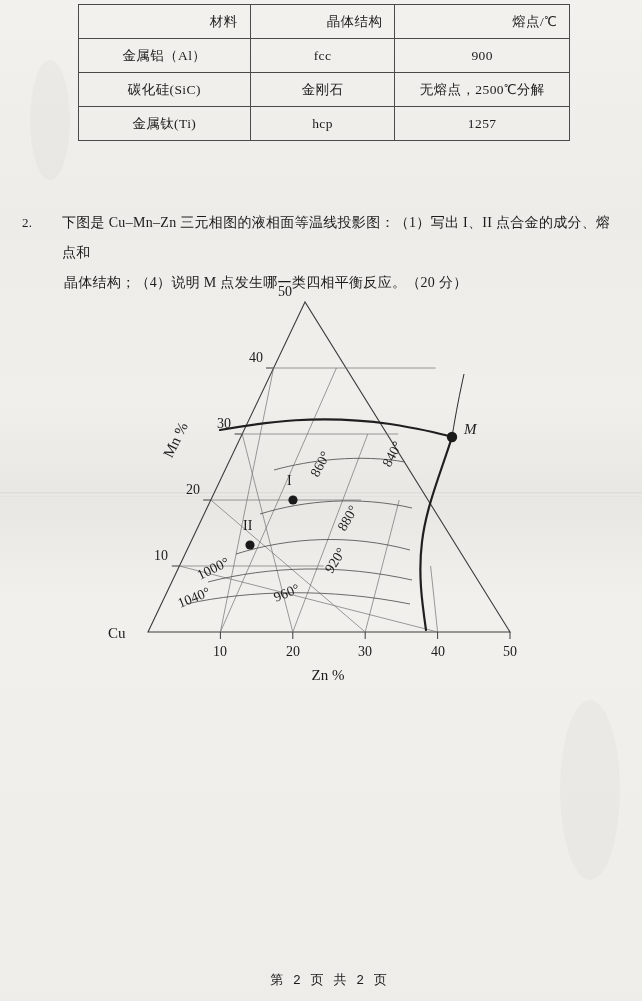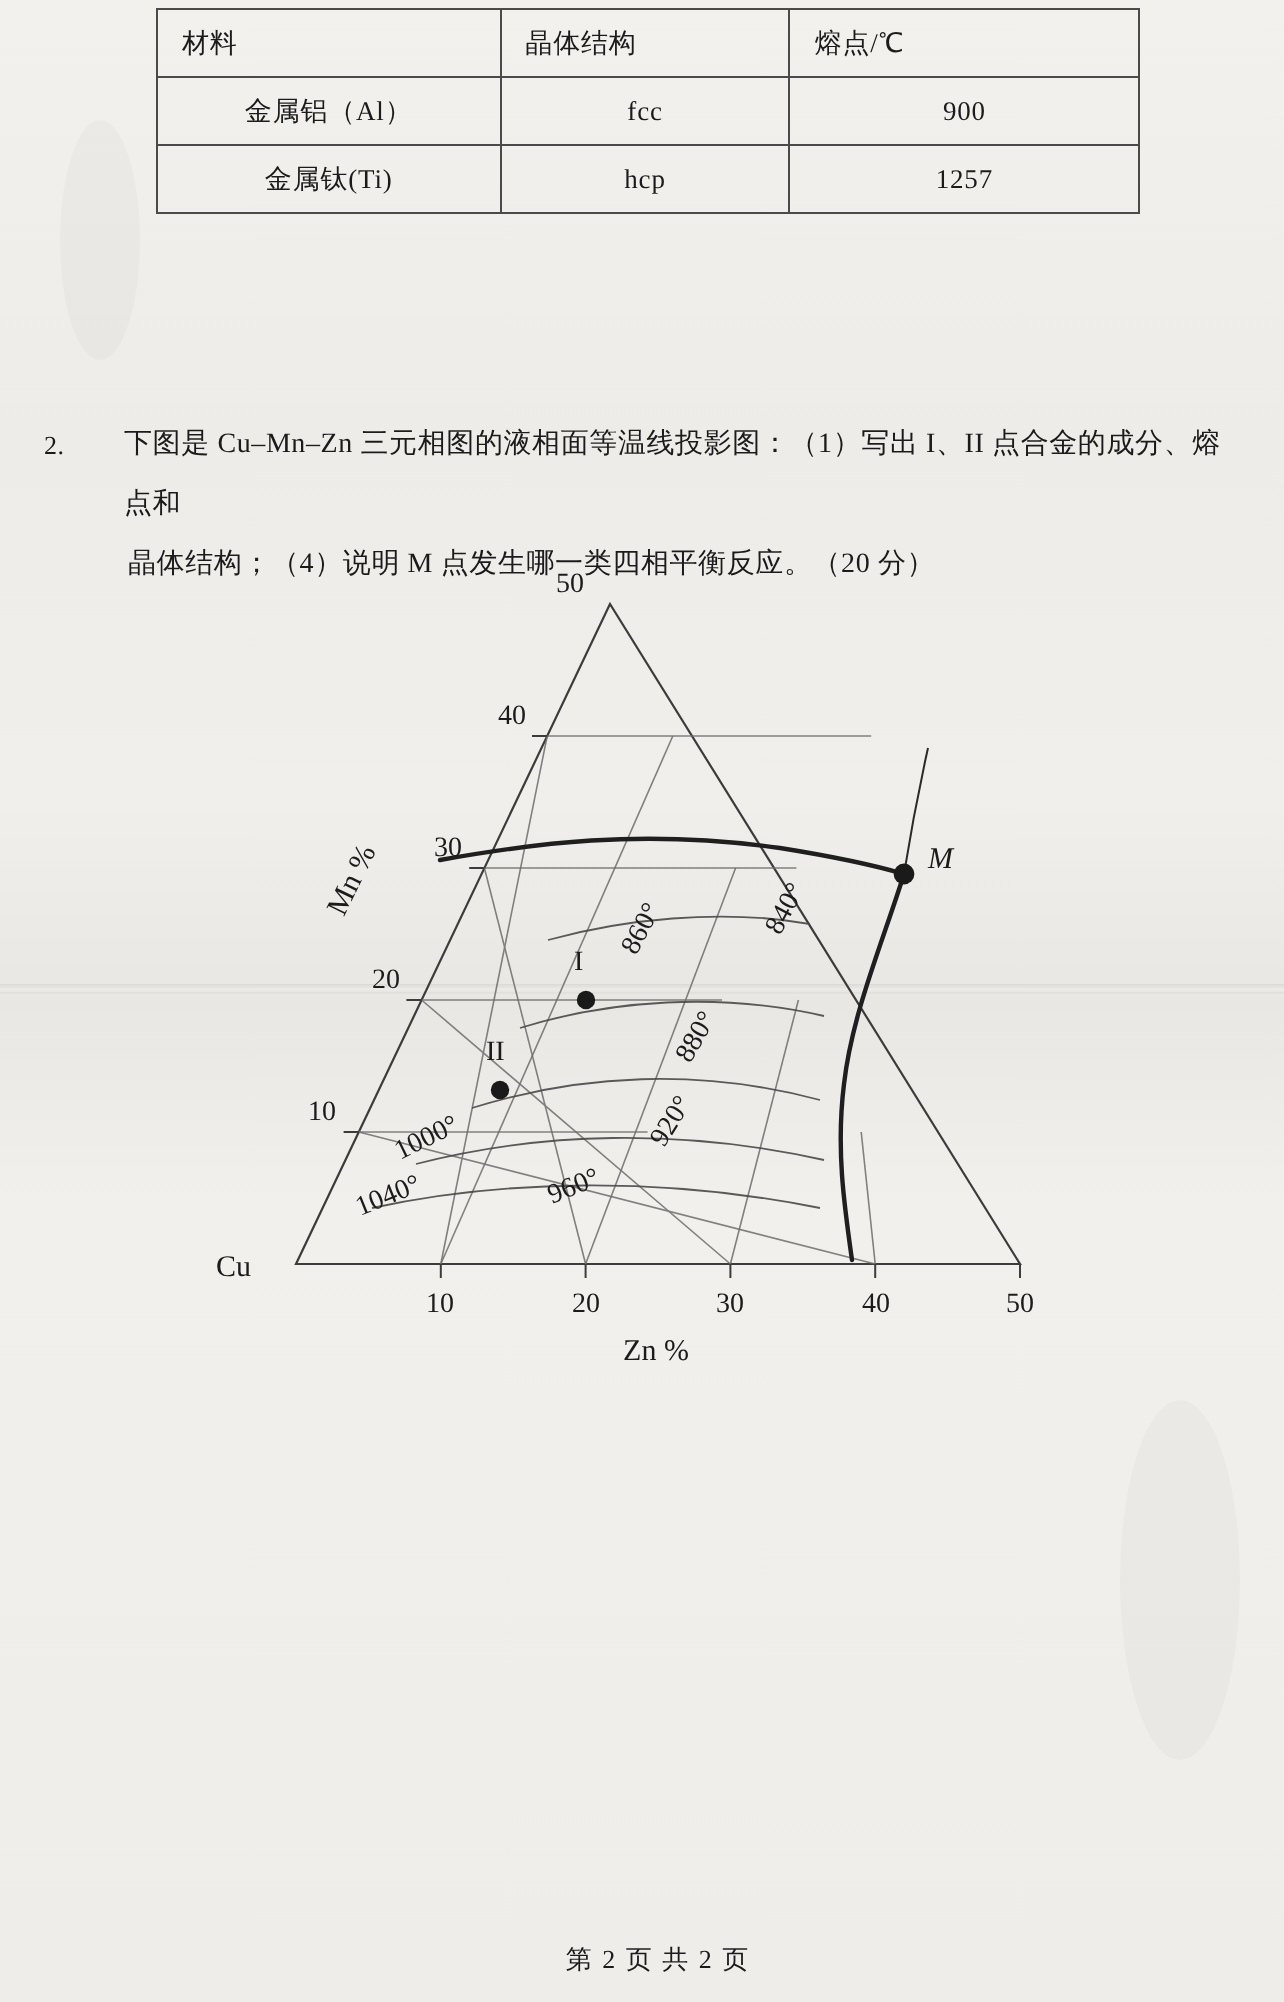--- a/index.html
+++ b/index.html
@@ -52,21 +52,21 @@
     padding: 0 12px;
     font-weight: normal;
     text-align: center;
     vertical-align: middle;
     letter-spacing: 0.4px;
   }
   table.mat col.c1 { width: 172px; }
   table.mat col.c2 { width: 145px; }
   table.mat col.c3 { width: 175px; }
   table.mat td.ctr { text-align: center; }
-  table.mat tr.head td { text-align: left; margin-top: 44px; }
+  table.mat tr.head td { text-align: right; margin-top: 44px; }
 
   
   .question {
     position: absolute;
     left: 22px;
     top: 208px;
     width: 600px;
     font-size: 14px;
     line-height: 30px;
     letter-spacing: 0.3px;
@@ -95,20 +95,21 @@
   .diagram svg { display: block; }
 
   
   .footer {
     position: absolute;
     left: 16px; right: 0;
     bottom: 12px;
     text-align: center;
     font-size: 13px;
     letter-spacing: 1px;
+    font-family: Liberation Mono, monospace;
   }
 
   
   .blotch {
     position: absolute;
     border-radius: 50%;
     background: rgba(0,0,0,0.025);
     pointer-events: none;
   }
 </style>
@@ -135,20 +136,25 @@
         <td class="ctr">材料</td>
         <td class="ctr">晶体结构</td>
         <td class="ctr">熔点/℃</td>
       </tr>
       <tr>
         <td>金属铝（Al）</td>
         <td>fcc</td>
         <td>900</td>
       </tr>
       <tr>
+        <td>碳化硅(SiC)</td>
+        <td>金刚石</td>
+        <td>无熔点，2500℃分解</td>
+      </tr>
+      <tr>
         <td>金属钛(Ti)</td>
         <td>hcp</td>
         <td>1257</td>
       </tr>
     </tbody>
   </table>
 
   <div class="question">
     <span class="q-num">2.</span>
     <div class="q-body">下图是 Cu–Mn–Zn 三元相图的液相面等温线投影图：（1）写出 I、II 点合金的成分、熔点和</div>

